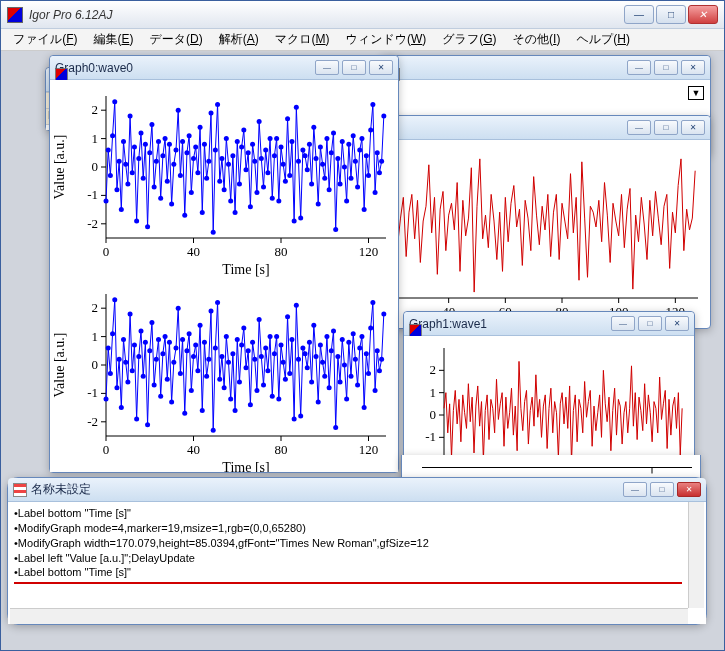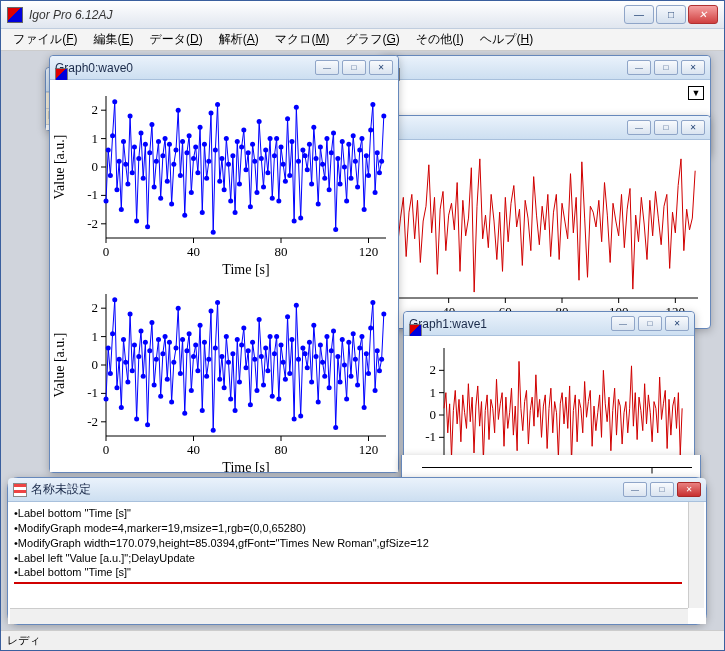--- a/index.html
+++ b/index.html
@@ -165,20 +165,21 @@
       <div class="win-btn close">✕</div>
     </div>
   </div>
 
   <div class="menubar" id="menubar">
       <div class="menu-item">ファイル(<span class="mnemonic">F</span>)</div>
       <div class="menu-item">編集(<span class="mnemonic">E</span>)</div>
       <div class="menu-item">データ(<span class="mnemonic">D</span>)</div>
       <div class="menu-item">解析(<span class="mnemonic">A</span>)</div>
       <div class="menu-item">マクロ(<span class="mnemonic">M</span>)</div>
+      <div class="menu-item">ウィンドウ(<span class="mnemonic">W</span>)</div>
       <div class="menu-item">グラフ(<span class="mnemonic">G</span>)</div>
       <div class="menu-item">その他(<span class="mnemonic">I</span>)</div>
       <div class="menu-item">ヘルプ(<span class="mnemonic">H</span>)</div>
     </div>
 
   <div class="mdi-area">
 
     <div class="child-win" style="left:380px; top:4px; width:330px; height:100px;">
       <div class="child-titlebar">
         <span class="icon igor-icon" style="transform:scale(0.8)"></span>
@@ -614,16 +615,13 @@
             <div class="redline"></div>
             <div style="height: 20px;"></div>
           </div>
         <div class="cmd-scrollbar"></div>
         <div class="cmd-hscroll"></div>
       </div>
     </div>
 
   </div>
 
-  <div class="statusbar">
-    <span>レディ</span>
-  </div>
 </div>
 
 </body></html>

